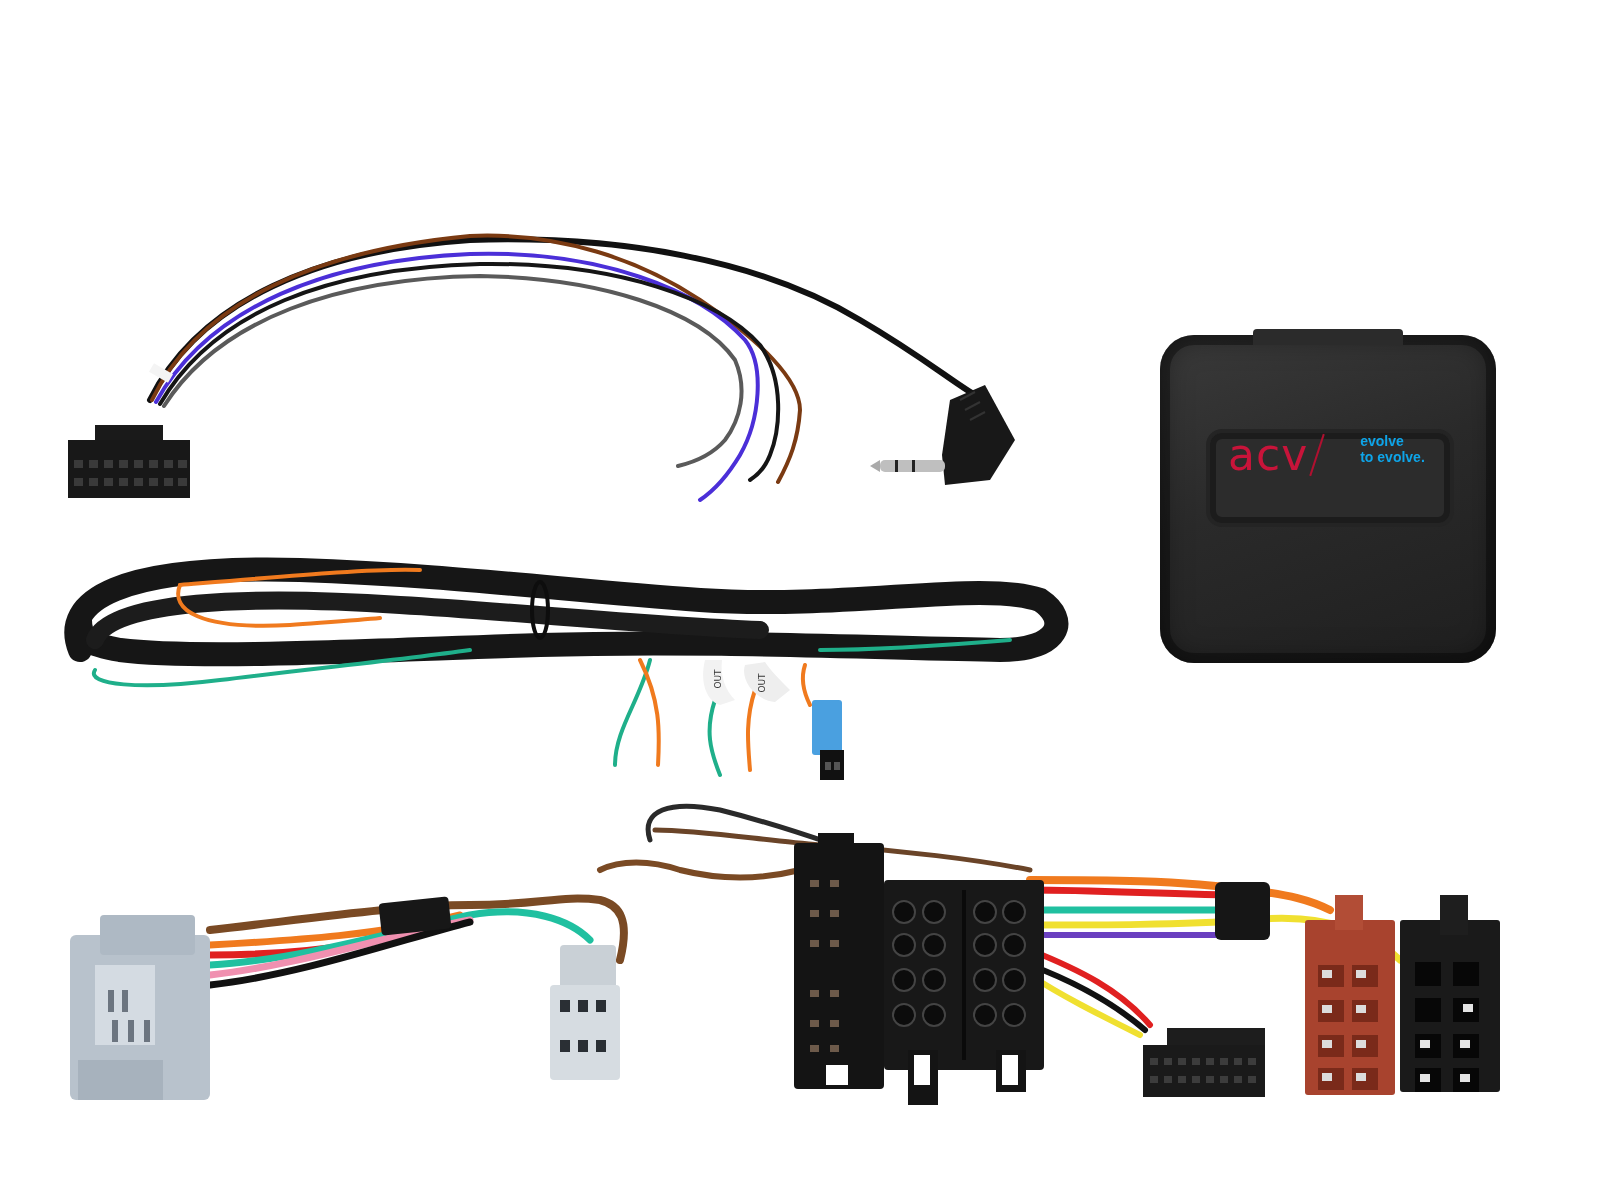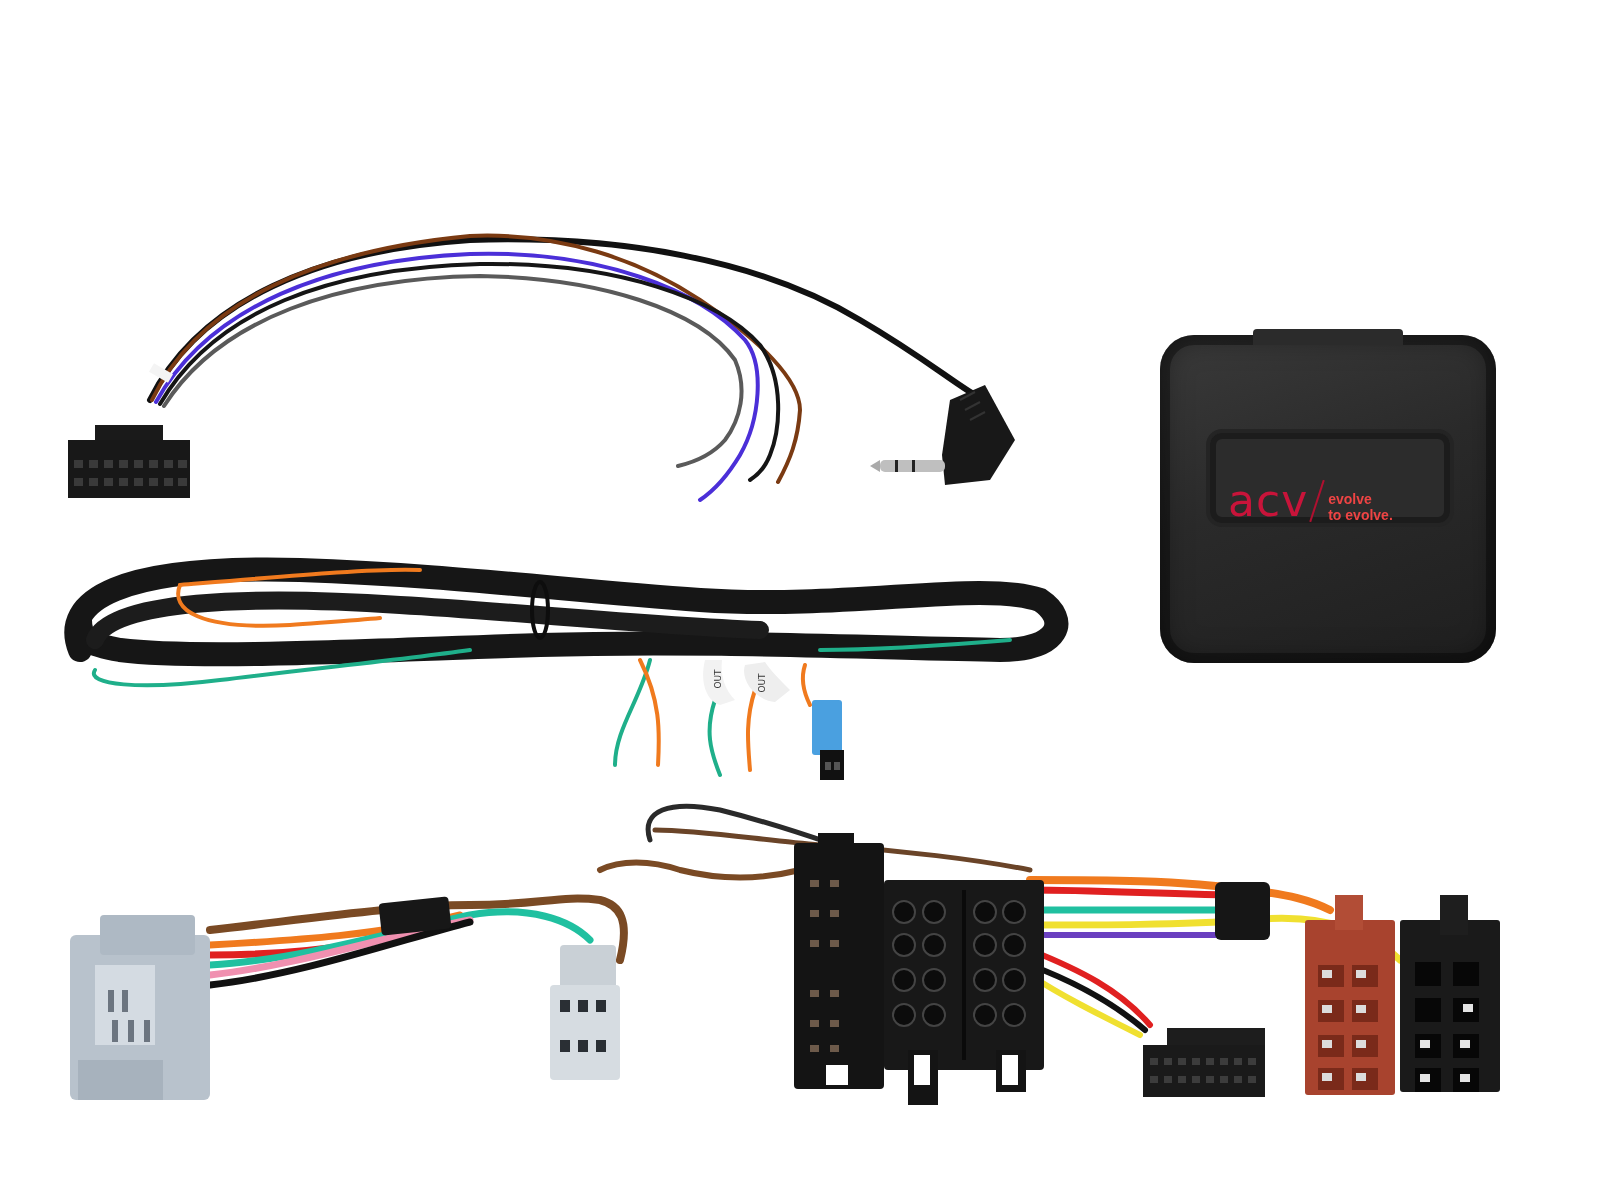--- a/index.html
+++ b/index.html
@@ -1,24 +1,24 @@
 <!DOCTYPE html>
 <html><head>
 <meta charset="utf-8">
 <style>
   html, body { margin: 0; padding: 0; background: #ffffff; }
   body { width: 1600px; height: 1200px; position: relative; overflow: hidden; font-family: "Liberation Sans", sans-serif; }
   .scene { position: absolute; left: 0; top: 0; width: 1600px; height: 1200px; }
   .module { position: absolute; left: 1160px; top: 335px; width: 336px; height: 328px; }
   .module-body { position: absolute; inset: 0; background: linear-gradient(160deg, #3a3a3a 0%, #2a2a2a 45%, #1f1f1f 100%); border-radius: 34px; box-shadow: inset 0 0 0 10px rgba(0,0,0,0.35), inset 0 0 30px rgba(0,0,0,0.5); }
   .module-notch { position: absolute; top: -6px; width: 150px; height: 16px; background: #2b2b2b; border-radius: 4px 4px 0 0; left: 93px; }
-  .badge { position: absolute; left: 50px; top: 98px; width: 240px; height: 90px; background: #2c2c2c; border-radius: 12px; box-shadow: inset 0 0 0 6px #1c1c1c, 0 0 0 4px #242424; display: flex; align-items: flex-end; padding-left: 18px; box-sizing: border-box; }
+  .badge { position: absolute; left: 50px; top: 98px; width: 240px; height: 90px; background: #2c2c2c; border-radius: 12px; box-shadow: inset 0 0 0 6px #1c1c1c, 0 0 0 4px #242424; display: flex; align-items: flex-start; padding-left: 18px; box-sizing: border-box; }
   .brand { font-family: "DejaVu Sans", sans-serif; font-size: 44px; color: #c8143a; letter-spacing: 1px; line-height: 1; }
   .slash { width: 2px; height: 44px; background: #b01030; transform: rotate(18deg); margin: 0 10px 0 8px; }
-  .tagline { color: #ef4444; font-size: 14px; line-height: 16px; font-weight: bold; }
+  .tagline { color: #0ea5e9; font-size: 14px; line-height: 16px; font-weight: bold; margin-left: 32px; }
   .tag-label { position: absolute; font-size: 9px; color: #333; transform: rotate(-90deg); font-family: "DejaVu Sans", sans-serif; }
 </style>
 </head>
 <body>
 
 <svg class="scene" viewBox="0 0 1600 1200" xmlns="http://www.w3.org/2000/svg">
 
   <g fill="none" stroke-linecap="round">
 
     <path d="M150 400 C 200 300, 320 250, 470 240 C 620 235, 760 260, 860 320 C 920 355, 950 380, 975 395" stroke="#111" stroke-width="6"></path>

